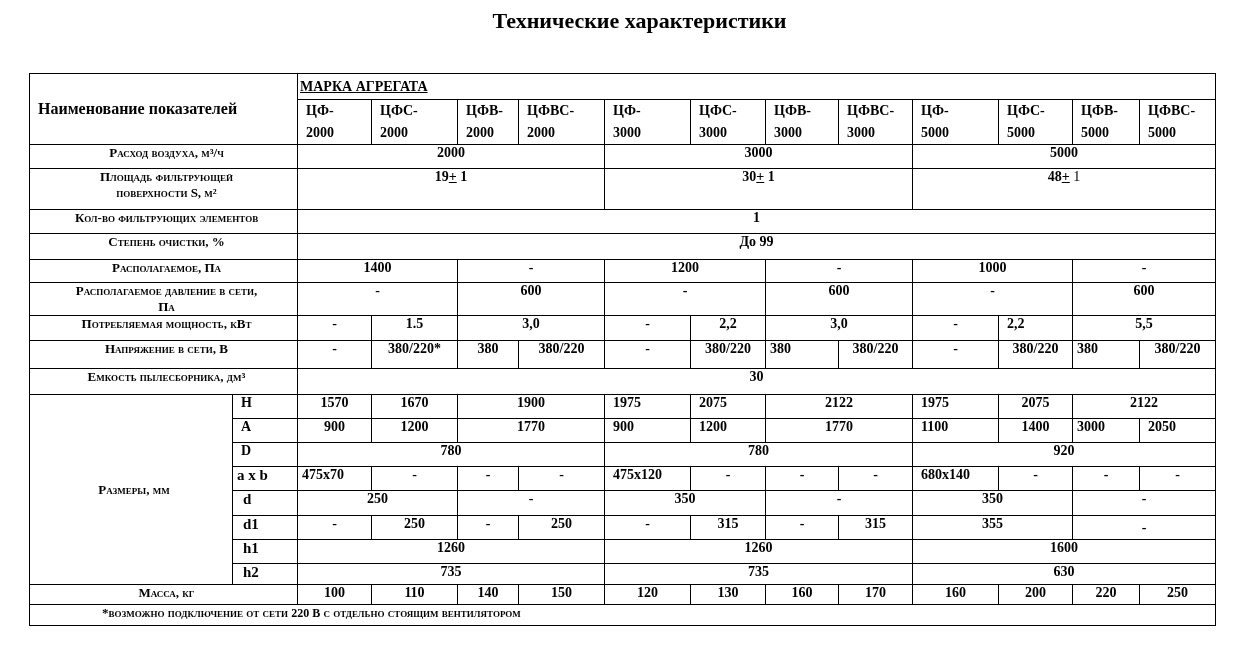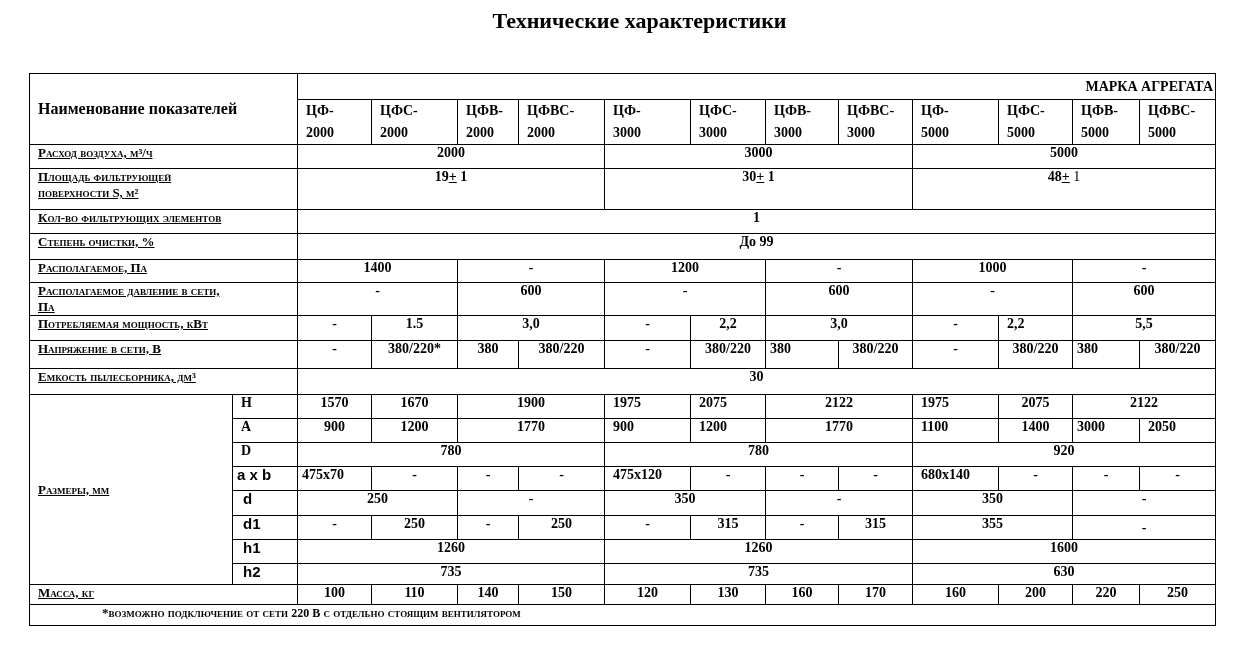--- a/index.html
+++ b/index.html
@@ -6,25 +6,25 @@
   body { width:1239px; height:645px; position:relative; overflow:hidden;
          font-family:"Liberation Serif", "DejaVu Serif", serif; color:#000; }
   .title { position:absolute; left:0; top:8px; width:1279px; text-align:center;
            font-size:22px; font-weight:bold; }
   table.spec { position:absolute; left:29px; top:73px; border-collapse:collapse;
                table-layout:fixed; width:1186px; }
   table.spec td { border:1px solid #000; padding:0 2px; font-size:14px; font-weight:bold;
                   vertical-align:top; line-height:16px; overflow:hidden; white-space:nowrap; }
   .c { text-align:center; }
   .l { text-align:left; padding-left:8px !important; }
-  .sc { font-variant:small-caps; font-size:13px !important; text-align:left; padding-left:8px !important;text-decoration:underline; }
+  .sc { font-variant:small-caps; font-size:13px !important; text-align:center; padding-left:8px !important; }
   .hdr-name { font-size:16px !important; vertical-align:middle !important; padding-left:8px !important; }
   .model { font-size:14px; line-height:22px !important; vertical-align:top; padding-left:8px !important; white-space:normal !important; }
-  .marka { text-align:right; font-size:14px; }
-  .sans { font-family:Liberation Sans, sans-serif; font-size:15px !important; padding-left:10px !important; }
+  .marka { text-align:left; font-size:14px;text-decoration:underline; }
+  .sans { font-family:Liberation Serif, serif; font-size:15px !important; padding-left:10px !important; }
   .normal { font-weight:normal; }
   .mid { vertical-align:middle !important; }
   .note { font-variant:small-caps; font-size:13px !important; text-align:left; padding-left:72px !important; }
   u { text-decoration:underline; }
 </style>
 </head>
 <body>
 
 <div class="title">Технические характеристики</div>
 

